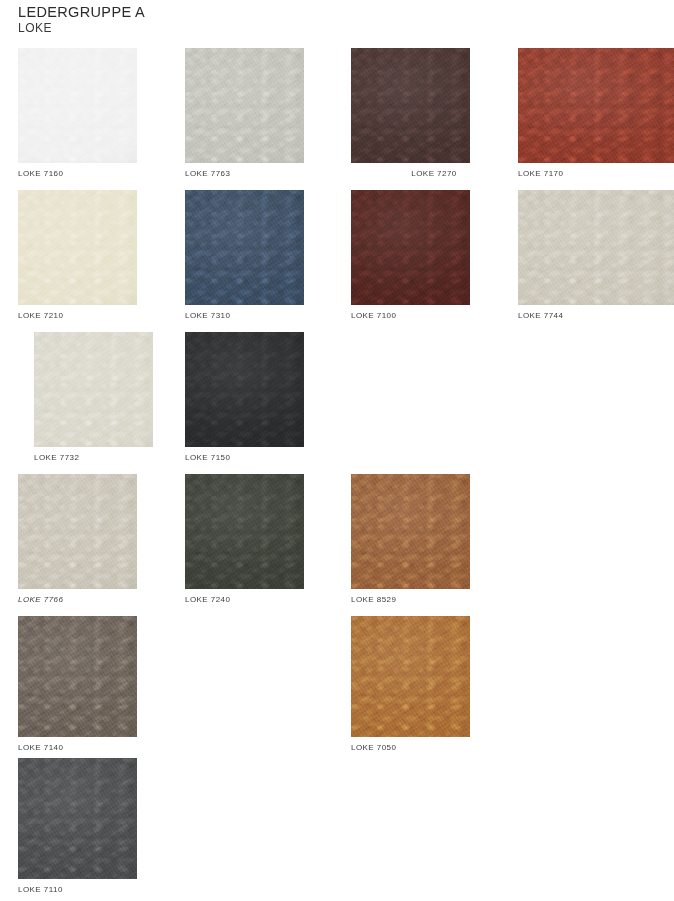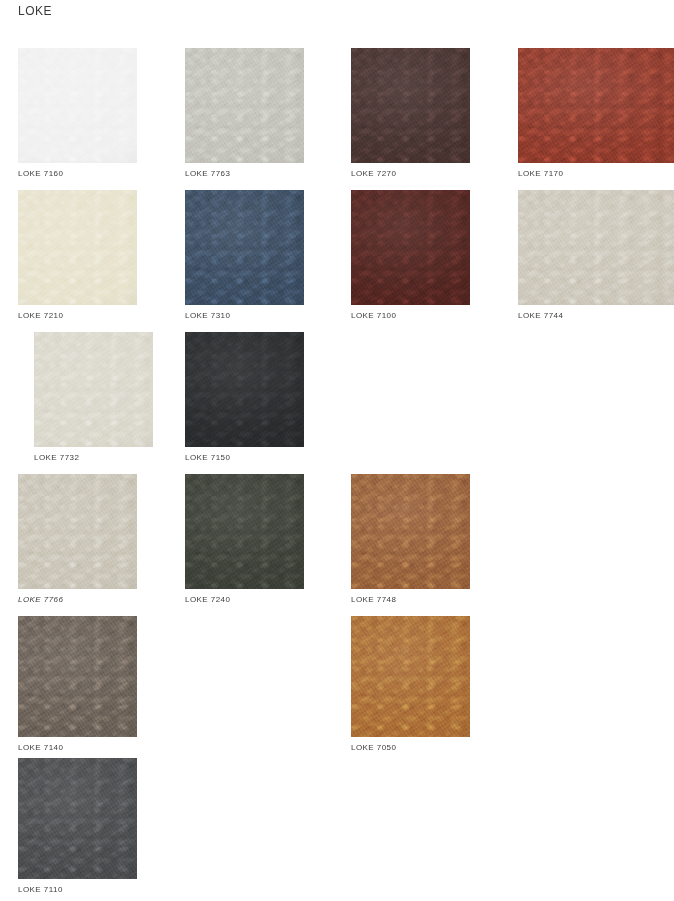--- a/index.html
+++ b/index.html
@@ -120,41 +120,42 @@
     color: #3c3c3c;
     line-height: 10px;
     margin-top: 6px;
     white-space: nowrap;
   }
 </style>
 </head>
 <body>
 
 <div id="header">
+  <h1 id="page-title">LEDERGRUPPE A</h1>
   <div id="collection-name">LOKE</div>
 </div>
 
 <div id="swatch-grid">
     <div class="swatch-cell col-1" style="left: 18px; top: 48px;">
       <div class="swatch-chip" style="background-color: rgb(241, 241, 241);">
         <span class="grain"></span>
         <span class="grain-fine"></span>
         <span class="sheen"></span>
       </div>
       <div class="swatch-label">LOKE 7160</div>
     </div>
     <div class="swatch-cell col-2" style="left: 185px; top: 48px;">
       <div class="swatch-chip" style="background-color: rgb(195, 195, 187);">
         <span class="grain"></span>
         <span class="grain-fine"></span>
         <span class="sheen"></span>
       </div>
       <div class="swatch-label">LOKE 7763</div>
     </div>
-    <div class="swatch-cell col-3" style="left: 351px; top: 48px;">
+    <div class="swatch-cell col-3" style="left: 351px; top: 48px; text-align: center;">
       <div class="swatch-chip" style="background-color: rgb(70, 50, 47);">
         <span class="grain"></span>
         <span class="grain-fine"></span>
         <span class="sheen"></span>
       </div>
       <div class="swatch-label">LOKE 7270</div>
     </div>
     <div class="swatch-cell col-4" style="left: 518px; top: 48px;">
       <div class="swatch-chip" style="background-color: rgb(141, 57, 43);">
         <span class="grain"></span>
@@ -226,21 +227,21 @@
         <span class="sheen"></span>
       </div>
       <div class="swatch-label">LOKE 7240</div>
     </div>
     <div class="swatch-cell col-3" style="left: 351px; top: 474px;">
       <div class="swatch-chip" style="background-color: rgb(150, 96, 58);">
         <span class="grain"></span>
         <span class="grain-fine"></span>
         <span class="sheen"></span>
       </div>
-      <div class="swatch-label">LOKE 7748</div>
+      <div class="swatch-label">LOKE 8529</div>
     </div>
     <div class="swatch-cell col-1 tall" style="left: 18px; top: 616px;">
       <div class="swatch-chip" style="background-color: rgb(106, 96, 87);">
         <span class="grain"></span>
         <span class="grain-fine"></span>
         <span class="sheen"></span>
       </div>
       <div class="swatch-label">LOKE 7140</div>
     </div>
     <div class="swatch-cell col-3 tall" style="left: 351px; top: 616px;">

